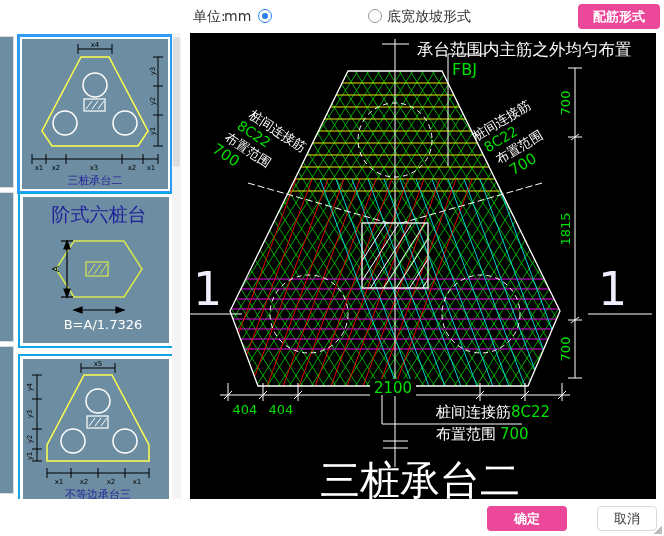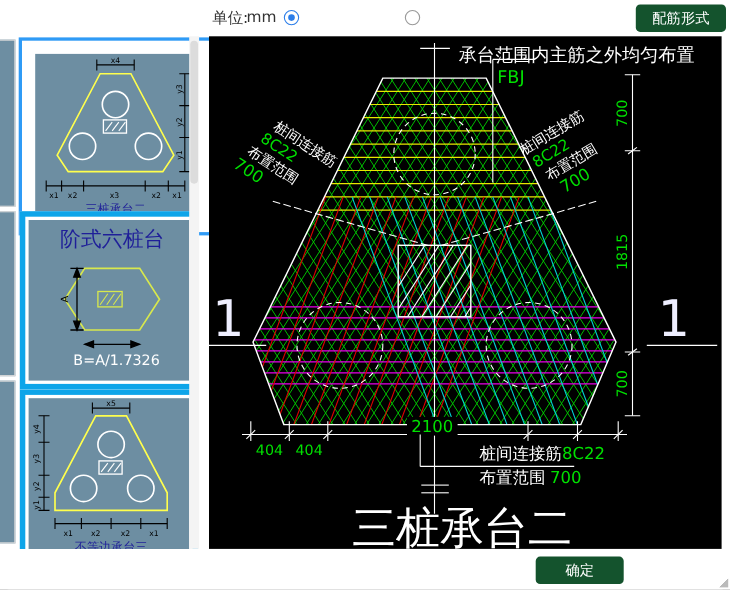--- a/index.html
+++ b/index.html
@@ -2,43 +2,44 @@
 <html><head>
 <meta charset="utf-8">
 <style>
   html,body{margin:0;padding:0;background:#fff;}
   body{width:664px;height:536px;position:relative;font-family:"DejaVu Sans","Liberation Sans",sans-serif;overflow:hidden;}
   .topbar{position:absolute;left:0;top:0;width:664px;height:16px;background:#fff;}
   .tb-label{position:absolute;top:8px;font-size:14px;color:#333;}
   .radio{position:absolute;top:9px;width:14px;height:14px;border:1px solid #999;border-radius:50%;background:#fff;box-sizing:border-box;}
   .radio.checked{border:1px solid #2b7de9;}
   .radio.checked::after{content:"";position:absolute;left:3px;top:3px;width:6px;height:6px;border-radius:50%;background:#2b7de9;}
-  .btn-primary{position:absolute;background:#14532d;color:#fff;border:none;border-radius:4px;font-size:13px;font-family:inherit;cursor:pointer;}
+  .btn-primary{position:absolute;background:#ec4899;color:#fff;border:none;border-radius:4px;font-size:13px;font-family:inherit;cursor:pointer;font-weight:bold;}
   .btn-plain{position:absolute;background:#fff;color:#333;border:1px solid #d9d9d9;border-radius:4px;font-size:13px;font-family:inherit;cursor:pointer;}
   .sidebar{position:absolute;left:0;top:30px;width:184px;height:470px;background:#fff;}
   .sliver{position:absolute;left:0;width:13px;background:#6d8ea2;border:1px solid #dcdcdc;border-left:none;}
-  .cell{position:absolute;left:18px;width:146px;background:#fff;border:5px solid #0ea5e9;padding:3px;box-sizing:content-box;}
-  .cell.selected{border:3px solid #2f9bf6;padding:12px;left:17px;}
+  .cell{position:absolute;left:18px;width:146px;background:#fff;border:2px solid #0ea5e9;padding:3px;box-sizing:content-box;}
+  .cell.selected{border:3px solid #2f9bf6;padding:2px;left:17px;}
   .cell .inner{width:100%;height:100%;background:#6d8ea2;}
   .scrolltrack{position:absolute;left:172px;top:3px;width:9px;height:466px;background:#f4f4f4;}
   .scrollthumb{position:absolute;left:1px;top:4px;width:7px;height:130px;background:#dcdcdc;border-radius:4px;}
   .canvas{position:absolute;left:190px;top:33px;width:466px;height:466px;background:#000;}
-  .footer{position:absolute;left:0;top:499px;width:664px;height:37px;background:#fff;border-radius:10px;}
+  .footer{position:absolute;left:0;top:499px;width:664px;height:37px;background:#fff;}
   .grip{position:absolute;right:2px;bottom:2px;width:8px;height:8px;
     background:linear-gradient(135deg,transparent 50%,#bbb 50%);}
   svg text{font-family:"DejaVu Sans","Liberation Sans",sans-serif;}
 </style>
 </head>
 <body>
 
 <div class="topbar">
   <span class="tb-label" style="left:193px">单位:</span>
   <span class="tb-label" style="left:224px">mm</span>
   <span class="radio checked" style="left:258px"></span>
   <span class="radio" style="left:368px"></span>
+  <span class="tb-label" style="left:387px">底宽放坡形式</span>
   <button class="btn-primary" style="left:578px;top:4px;width:82px;height:25px">配筋形式</button>
 </div>
 
 <div class="sidebar">
   <div class="sliver" style="top:6px;height:150px"></div>
   <div class="sliver" style="top:162px;height:148px"></div>
   <div class="sliver" style="top:316px;height:146px"></div>
 
   <div class="cell selected" style="top:4px;height:150px">
     <div class="inner">
@@ -454,14 +455,15 @@
   </g>
   <text x="246" y="384" font-size="15"><tspan fill="#fff">桩间连接筋</tspan><tspan fill="#00e000">8C22</tspan></text>
   <text x="246" y="406" font-size="15"><tspan fill="#fff">布置范围</tspan><tspan fill="#00e000" dx="4">700</tspan></text>
 
   <text x="230" y="461" font-size="40" fill="#fff" text-anchor="middle">三桩承台二</text>
 </svg>
 </div>
 
 <div class="footer">
   <button class="btn-primary" style="left:487px;top:7px;width:80px;height:25px">确定</button>
+  <button class="btn-plain" style="left:597px;top:7px;width:60px;height:25px">取消</button>
   <div class="grip"></div>
 </div>
 
 </body></html>

